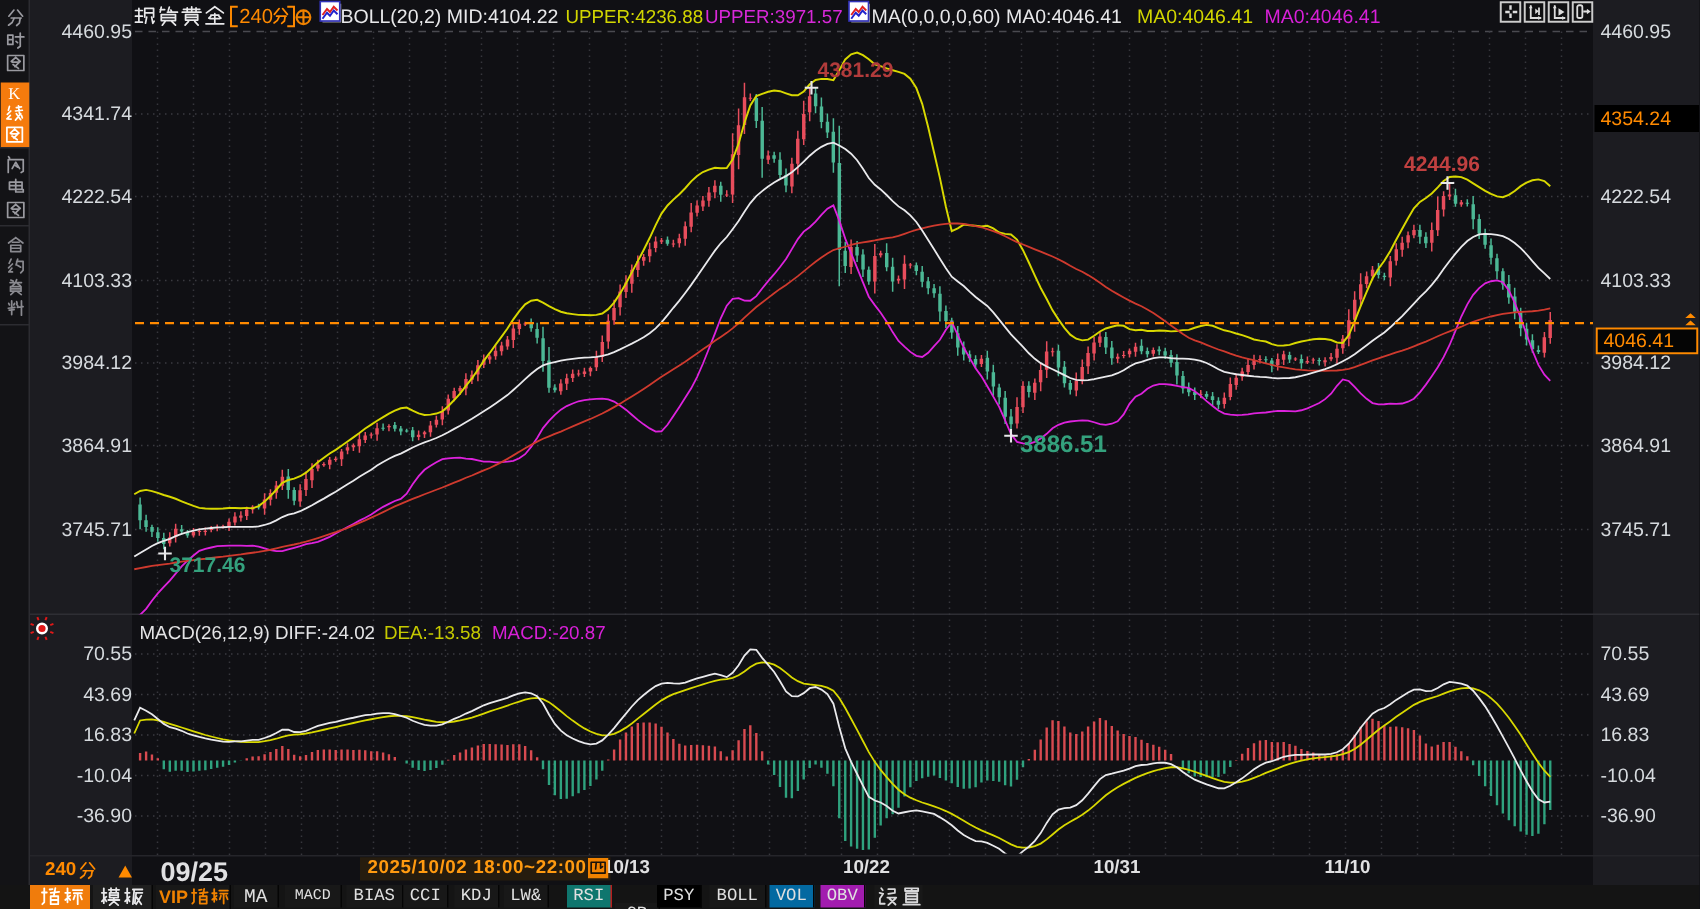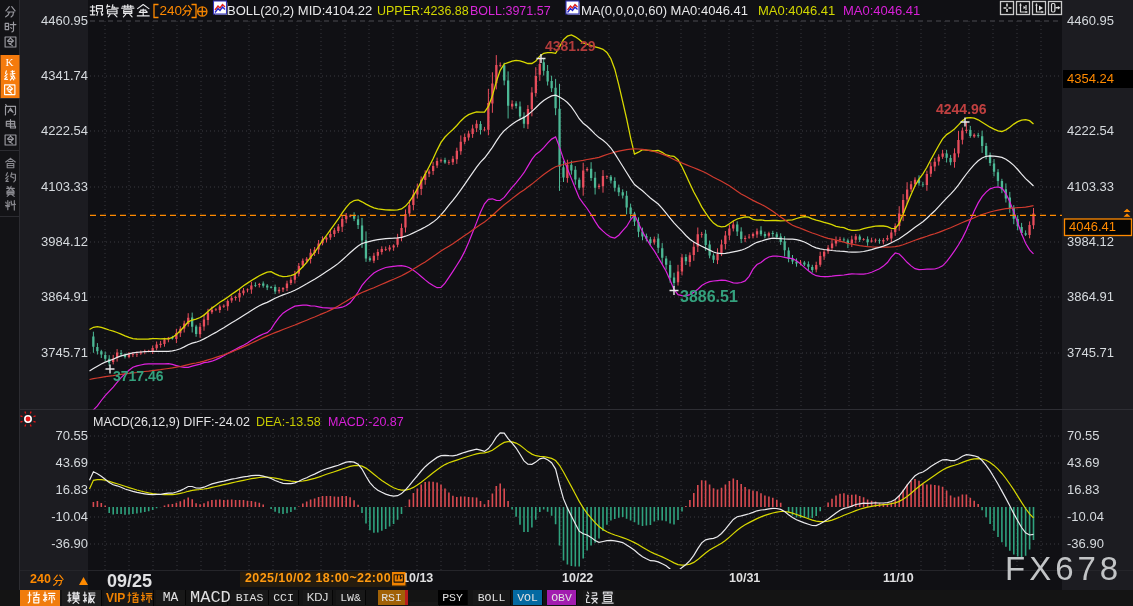--- a/index.html
+++ b/index.html
@@ -13,26 +13,26 @@
 <div style="position:absolute;left:0;top:150px;width:20px;height:1px;background:#2c2c31;"></div>
 <div style="position:absolute;left:0;top:216px;width:20px;height:1px;background:#2c2c31;"></div>
 <div style="position:absolute;left:20px;top:409px;width:1113px;height:1px;background:#2e2e34;"></div>
 <div style="position:absolute;left:20px;top:570px;width:1113px;height:1px;background:#25252a;"></div>
 <div style="position:absolute;left:0;top:590px;width:1133px;height:16px;background:#141414;"></div>
 <div style="position:absolute;left:20px;top:590px;width:40px;height:16px;background:#f07c0c;"></div>
 <div style="position:absolute;left:62px;top:590px;width:40px;height:16px;background:#1f1f1f;border-right:1px solid #050505;"></div>
 <div style="position:absolute;left:104px;top:590px;width:50px;height:16px;background:#181818;border-right:1px solid #050505;"></div>
 <div style="position:absolute;left:583px;top:590px;width:32px;height:16px;background:#181818;"></div>
 <div style="position:absolute;left:156px;top:590px;width:30px;height:15px;background:#181818;border-right:1px solid #050505;text-align:center;font-family:'Liberation Mono',monospace;font-size:13px;color:#e0e0e0;line-height:15px;">MA</div>
-    <div style="position:absolute;left:190px;top:590px;width:38px;height:15px;background:#181818;border-right:1px solid #050505;text-align:center;font-family:'Liberation Mono',monospace;font-size:17px;color:#e0e0e0;line-height:15px;">MACD</div>
+    <div style="position:absolute;left:190px;top:590px;width:38px;height:15px;background:#181818;border-right:1px solid #050505;text-align:center;font-family:'Liberation Mono',monospace;font-size:10px;color:#e0e0e0;line-height:15px;">MACD</div>
     <div style="position:absolute;left:231px;top:590px;width:38px;height:15px;background:#181818;border-right:1px solid #050505;text-align:center;font-family:'Liberation Mono',monospace;font-size:11.5px;color:#e0e0e0;line-height:15px;">BIAS</div>
     <div style="position:absolute;left:269px;top:590px;width:30px;height:15px;background:#181818;border-right:1px solid #050505;text-align:center;font-family:'Liberation Mono',monospace;font-size:11.5px;color:#e0e0e0;line-height:15px;">CCI</div>
-    <div style="position:absolute;left:303px;top:590px;width:30px;height:15px;background:#181818;border-right:1px solid #050505;text-align:center;font-family:Liberation Sans, sans-serif;font-size:11.5px;color:#e0e0e0;line-height:15px;">KDJ</div>
+    <div style="position:absolute;left:303px;top:590px;width:30px;height:15px;background:#181818;border-right:1px solid #050505;text-align:center;font-family:Liberation Mono, monospace;font-size:11.5px;color:#e0e0e0;line-height:15px;">KDJ</div>
     <div style="position:absolute;left:336px;top:590px;width:30px;height:15px;background:#181818;border-right:1px solid #050505;text-align:center;font-family:'Liberation Mono',monospace;font-size:11.5px;color:#e0e0e0;line-height:15px;">LW&amp;</div>
-    <div style="position:absolute;left:378px;top:590px;width:30px;height:15px;background:#a16207;border-right:3px solid #b91c1c;text-align:center;font-family:'Liberation Mono',monospace;font-size:11.5px;color:#e0e0e0;line-height:15px;">RSI</div>
+    <div style="position:absolute;left:378px;top:590px;width:30px;height:15px;background:#0f766e;border-right:1px solid #b91c1c;text-align:center;font-family:'Liberation Mono',monospace;font-size:11.5px;color:#e0e0e0;line-height:15px;">RSI</div>
     <div style="position:absolute;left:410px;top:590px;width:30px;height:15px;background:#181818;border-right:1px solid #050505;text-align:center;font-family:'Liberation Mono',monospace;font-size:11.5px;color:#e0e0e0;line-height:15px;margin-top:12px;">CR</div>
     <div style="position:absolute;left:438px;top:590px;width:30px;height:15px;background:#000000;border-right:1px solid #050505;text-align:center;font-family:'Liberation Mono',monospace;font-size:11.5px;color:#e0e0e0;line-height:15px;">PSY</div>
     <div style="position:absolute;left:473px;top:590px;width:38px;height:15px;background:#181818;border-right:1px solid #050505;text-align:center;font-family:'Liberation Mono',monospace;font-size:11.5px;color:#e0e0e0;line-height:15px;">BOLL</div>
     <div style="position:absolute;left:513px;top:590px;width:30px;height:15px;background:#0369a1;border-right:1px solid #050505;text-align:center;font-family:'Liberation Mono',monospace;font-size:11.5px;color:#e0e0e0;line-height:15px;">VOL</div>
     <div style="position:absolute;left:547px;top:590px;width:30px;height:15px;background:#a21caf;border-right:1px solid #050505;text-align:center;font-family:'Liberation Mono',monospace;font-size:11.5px;color:#e0e0e0;line-height:15px;">OBV</div>
 <svg style="position:absolute;left:0;top:0;" width="1133" height="606" viewBox="0 0 1133 606">
 <defs>
 <clipPath id="cm">
           <rect x="88" y="21" width="976" height="388.5"></rect>
         </clipPath>
@@ -218,38 +218,37 @@
     <div style="position:absolute;top:428px;font-size:13px;color:#d6dade;font-weight:normal;white-space:nowrap;letter-spacing:0px;left:1067px;">70.55</div>
     <div style="position:absolute;top:455px;font-size:13px;color:#d6dade;font-weight:normal;white-space:nowrap;letter-spacing:0px;left:1067px;">43.69</div>
     <div style="position:absolute;top:482px;font-size:13px;color:#d6dade;font-weight:normal;white-space:nowrap;letter-spacing:0px;left:1067px;">16.83</div>
     <div style="position:absolute;top:509px;font-size:13px;color:#d6dade;font-weight:normal;white-space:nowrap;letter-spacing:0px;left:1067px;">-10.04</div>
     <div style="position:absolute;top:536px;font-size:13px;color:#d6dade;font-weight:normal;white-space:nowrap;letter-spacing:0px;left:1067px;">-36.90</div>
     <div style="position:absolute;top:71px;font-size:13px;color:#ff8a00;font-weight:normal;white-space:nowrap;letter-spacing:0px;left:1067px;">4354.24</div>
     <div style="position:absolute;top:219px;font-size:13px;color:#ff8a00;font-weight:normal;white-space:nowrap;letter-spacing:0px;left:1069px;">4046.41</div>
     <div style="position:absolute;top:3px;font-size:13.5px;color:#ff8a00;font-weight:normal;white-space:nowrap;letter-spacing:0px;left:159.5px;">240</div>
     <div style="position:absolute;top:3px;font-size:13px;color:#e8e8ea;font-weight:normal;white-space:nowrap;letter-spacing:0px;left:227px;">BOLL(20,2) MID:4104.22</div>
     <div style="position:absolute;top:4px;font-size:12.5px;color:#d2d600;font-weight:normal;white-space:nowrap;letter-spacing:0px;left:377px;">UPPER:4236.88</div>
-    <div style="position:absolute;top:4px;font-size:12.5px;color:#d828d8;font-weight:normal;white-space:nowrap;letter-spacing:0px;left:470px;">BOLL:3971.57</div>
+    <div style="position:absolute;top:4px;font-size:12.5px;color:#d828d8;font-weight:normal;white-space:nowrap;letter-spacing:0px;left:470px;">UPPER:3971.57</div>
     <div style="position:absolute;top:3px;font-size:13px;color:#e8e8ea;font-weight:normal;white-space:nowrap;letter-spacing:0px;left:581px;">MA(0,0,0,0,60) MA0:4046.41</div>
     <div style="position:absolute;top:3px;font-size:13px;color:#d2d600;font-weight:normal;white-space:nowrap;letter-spacing:0px;left:758px;">MA0:4046.41</div>
     <div style="position:absolute;top:3px;font-size:13px;color:#d820d8;font-weight:normal;white-space:nowrap;letter-spacing:0px;left:843px;">MA0:4046.41</div>
     <div style="position:absolute;top:415px;font-size:12.5px;color:#e4e4e6;font-weight:normal;white-space:nowrap;letter-spacing:0px;left:93px;">MACD(26,12,9) DIFF:-24.02</div>
     <div style="position:absolute;top:415px;font-size:12.5px;color:#c6ca00;font-weight:normal;white-space:nowrap;letter-spacing:0px;left:256px;">DEA:-13.58</div>
     <div style="position:absolute;top:415px;font-size:12.5px;color:#d820d8;font-weight:normal;white-space:nowrap;letter-spacing:0px;left:328px;">MACD:-20.87</div>
     <div style="position:absolute;top:38px;font-size:14px;color:#b23b3b;font-weight:bold;white-space:nowrap;letter-spacing:0px;left:545px;">4381.29</div>
     <div style="position:absolute;top:101px;font-size:14px;color:#c04040;font-weight:bold;white-space:nowrap;letter-spacing:0px;left:936px;">4244.96</div>
     <div style="position:absolute;top:288px;font-size:16px;color:#34a17d;font-weight:bold;white-space:nowrap;letter-spacing:0px;left:680px;">3886.51</div>
     <div style="position:absolute;top:368px;font-size:14px;color:#34a17d;font-weight:bold;white-space:nowrap;letter-spacing:0px;left:113px;">3717.46</div>
     <div style="position:absolute;top:571px;font-size:18px;color:#e0e0e2;font-weight:bold;white-space:nowrap;letter-spacing:0px;left:107px;">09/25</div>
     <div style="position:absolute;top:571px;font-size:12.5px;color:#ff9a10;font-weight:bold;white-space:nowrap;letter-spacing:0.4px;left:245px;">2025/10/02 18:00~22:00</div>
     <div style="position:absolute;top:571px;font-size:12.5px;color:#e0e0e2;font-weight:bold;white-space:nowrap;letter-spacing:0px;left:402px;">10/13</div>
     <div style="position:absolute;top:571px;font-size:12.5px;color:#e0e0e2;font-weight:bold;white-space:nowrap;letter-spacing:0px;left:562px;">10/22</div>
     <div style="position:absolute;top:571px;font-size:12.5px;color:#e0e0e2;font-weight:bold;white-space:nowrap;letter-spacing:0px;left:729px;">10/31</div>
     <div style="position:absolute;top:571px;font-size:12.5px;color:#e0e0e2;font-weight:bold;white-space:nowrap;letter-spacing:0px;left:883px;">11/10</div>
     <div style="position:absolute;top:572px;font-size:12.5px;color:#ff8a00;font-weight:bold;white-space:nowrap;letter-spacing:0px;left:30px;">240</div>
-    <div style="position:absolute;top:550px;font-size:33px;color:#c2c4c6;font-weight:normal;white-space:nowrap;letter-spacing:4px;left:1005px;">FX678</div>
     <div style="position:absolute;top:591px;font-size:12px;color:#f08200;font-weight:bold;white-space:nowrap;letter-spacing:0px;left:106px;">VIP</div>
 <div style="position:absolute;left:392px;top:572px;width:14px;height:14px;">
       <svg width="14" height="14" viewBox="0 0 14 14" style="position:absolute;left:0;top:0;">
         <rect x="0" y="0" width="13.5" height="13.5" fill="#f08200"></rect>
         <path d="M2.1 2.8L11.4 2.8M2.1 2.8L2.1 10.1M11.4 2.8L11.4 10.1M2.1 10.1L11.4 10.1M5.5 2.8L5.1 7.3M8.4 2.8L8.4 6.8M8.4 6.8L9.7 5.7" stroke="#18120a" stroke-width="1.1" fill="none" stroke-linecap="round"></path>
       </svg>
     </div>
 </div>
 </body></html>

